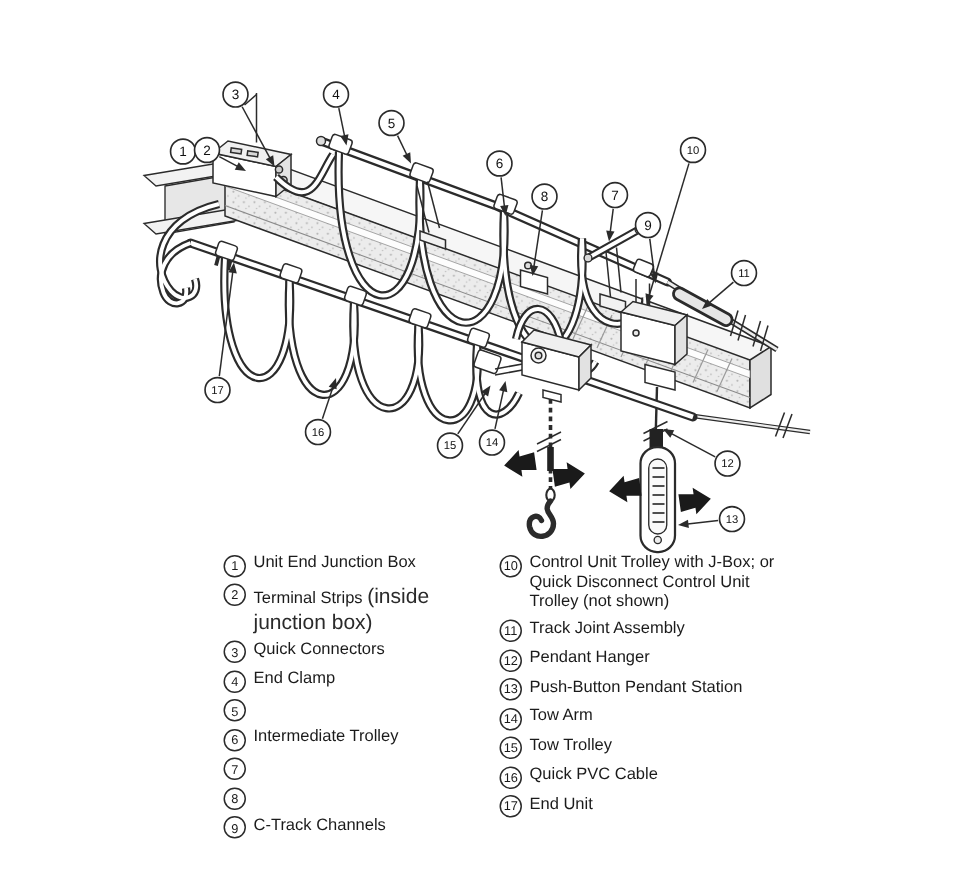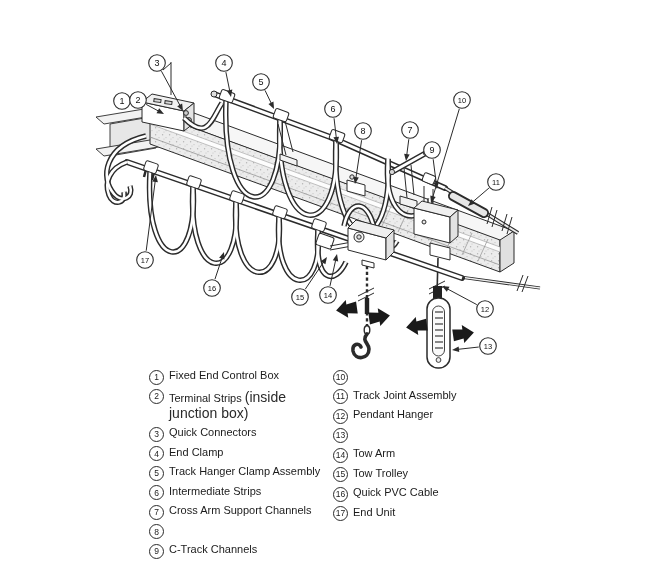--- a/index.html
+++ b/index.html
@@ -358,68 +358,68 @@
           <circle cx="145" cy="260" r="8.3" fill="#ffffff" stroke="#2b2b2b" stroke-width="1.1"></circle>
           <text x="145" y="260" text-anchor="middle" dy="0.34em" font-size="7.5" fill="#111">17</text>
         </g>
       </g>
 </svg>
 
 <div class="legend">
   <div class="lg-col" id="lg-left" style="left:149px;width:182px;">
         <div class="lg-item">
           <span class="cnum">1</span>
-          <span>Fixed End Control Box</span>
+          <span>Unit End Junction Box</span>
         </div>
         <div class="lg-item">
           <span class="cnum">2</span>
           <span>Terminal Strips <span class="lnote">(inside junction box)</span></span>
         </div>
         <div class="lg-item">
           <span class="cnum">3</span>
           <span>Quick Connectors</span>
         </div>
         <div class="lg-item">
           <span class="cnum">4</span>
           <span>End Clamp</span>
         </div>
         <div class="lg-item">
           <span class="cnum">5</span>
-          <span>Track Hanger Clamp Assembly</span>
         </div>
         <div class="lg-item">
           <span class="cnum">6</span>
-          <span>Intermediate Strips</span>
+          <span>Intermediate Trolley</span>
         </div>
         <div class="lg-item">
           <span class="cnum">7</span>
-          <span>Cross Arm Support Channels</span>
         </div>
         <div class="lg-item">
           <span class="cnum">8</span>
         </div>
         <div class="lg-item">
           <span class="cnum">9</span>
           <span>C-Track Channels</span>
         </div>
       </div>
   <div class="lg-col" id="lg-right" style="left:333px;width:198px;">
         <div class="lg-item">
           <span class="cnum">10</span>
+          <span>Control Unit Trolley with J-Box; or Quick Disconnect Control Unit Trolley (not shown)</span>
         </div>
         <div class="lg-item">
           <span class="cnum">11</span>
           <span>Track Joint Assembly</span>
         </div>
         <div class="lg-item">
           <span class="cnum">12</span>
           <span>Pendant Hanger</span>
         </div>
         <div class="lg-item">
           <span class="cnum">13</span>
+          <span>Push-Button Pendant Station</span>
         </div>
         <div class="lg-item">
           <span class="cnum">14</span>
           <span>Tow Arm</span>
         </div>
         <div class="lg-item">
           <span class="cnum">15</span>
           <span>Tow Trolley</span>
         </div>
         <div class="lg-item">

